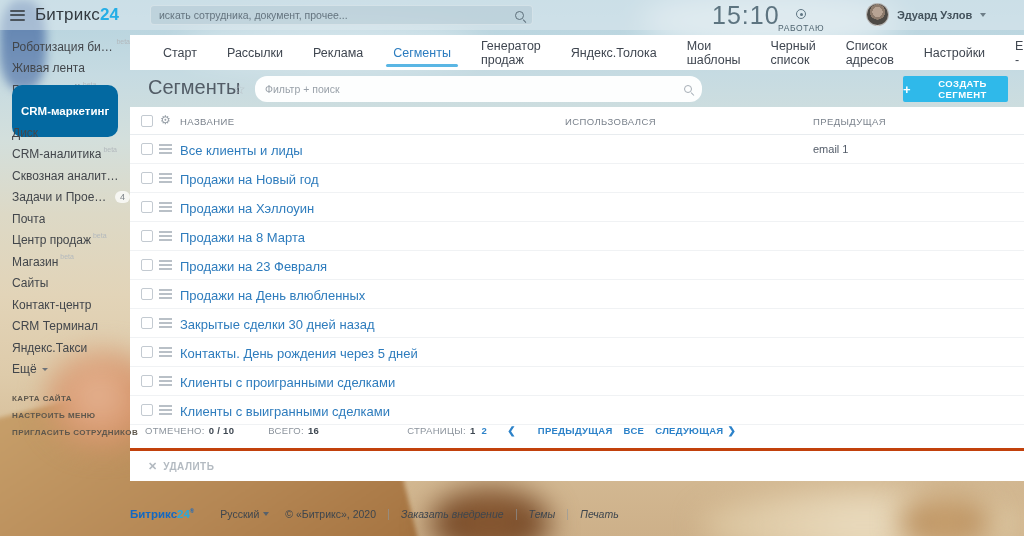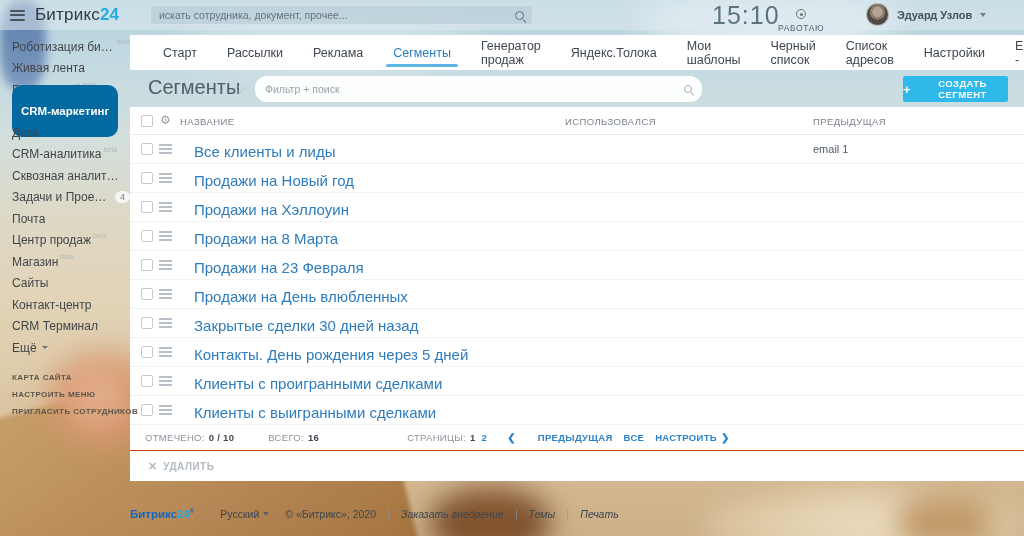--- a/index.html
+++ b/index.html
@@ -87,25 +87,25 @@
   .panel { background:#fff; width:894px; }
   .thead { height:28px; position:relative; border-bottom:1px solid #e8ecef; }
   .thead .col { position:absolute; top:9px; font-size:9.5px; color:#7a828c; letter-spacing:.4px; }
   .cname { left:50px; } .cused { left:435px; } .crec { left:683px; }
   .cb { position:absolute; left:11px; top:8px; width:12px; height:12px; border:1px solid #c3cad1; border-radius:2px; background:#fff; cursor:pointer; }
   .gear { position:absolute; left:30px; top:7px; font-size:12px; color:#98a0a8; cursor:pointer; line-height:1; }
   .rows .trow { height:29px; position:relative; border-bottom:1px solid #f0f2f4; }
   .trow .cb { top:8px; }
   .hbg { position:absolute; left:29px; top:9px; width:13px; height:10px; display:flex; flex-direction:column; justify-content:space-between; cursor:pointer; }
   .hbg i { height:1.6px; background:#b9c0c7; }
-  .rlink { position:absolute; left:64px; top:8px; font-size:15px; color:#2e7cbd; text-decoration:none; cursor:pointer;text-align:center; }
+  .rlink { position:absolute; left:50px; top:8px; font-size:13px; color:#2e7cbd; text-decoration:none; cursor:pointer;text-align:center; }
   .rrec { position:absolute; left:683px; top:8px; font-size:11px; color:#535c69; }
   .rrec:empty { display:none; }
 
-  .tfoot { height:26px; border-bottom:1px solid #c2410c; display:flex; align-items:center; padding-left:15px;
+  .tfoot { height:26px; border-bottom:3px solid #c2410c; display:flex; align-items:flex-start; padding-left:15px;
            font-size:9.5px; letter-spacing:.3px; }
   .tfoot .glabel { color:#8b939c; }
   .tfoot .gval { color:#3f4852; font-weight:700; margin-left:4px; }
   .tfoot .blue { color:#2c82c9; font-weight:700; cursor:pointer; }
   .pg2 { margin-left:6px; }
   .sp34 { margin-left:34px; } .sp88 { margin-left:88px; } .sp20 { margin-left:20px; } .sp16 { margin-left:11px; }
   .chev { font-size:10px; }
 
   .delrow { height:30px; display:flex; align-items:center; padding-left:18px; gap:6px; cursor:pointer; }
   .delx { color:#b3bac1; font-size:11px; font-weight:700; }
@@ -235,20 +235,24 @@
       <div class="item">
         <span class="lbl">Контакт-центр</span>
 
       </div>
 
       <div class="item">
         <span class="lbl">CRM Терминал</span>
 
       </div>
 
+      <div class="item">
+        <span class="lbl">Яндекс.Такси</span>
+
+      </div>
 
       <div class="item">
         <span class="lbl">Ещё</span>
 
         <span class="scaret show"></span>
       </div>
     </div>
   <div class="sfoot">
 
       <div>КАРТА САЙТА</div>
@@ -445,21 +449,21 @@
       <span class="glabel">ОТМЕЧЕНО:</span>
       <span class="gval">0 / 10</span>
       <span class="glabel sp34">ВСЕГО:</span>
       <span class="gval">16</span>
       <span class="glabel sp88">СТРАНИЦЫ:</span>
       <span class="gval">1</span>
       <span class="blue pg2">2</span>
       <span class="blue chev sp20">❮</span>
       <span class="blue" style="margin-left:22px">ПРЕДЫДУЩАЯ</span>
       <span class="blue sp16">ВСЕ</span>
-      <span class="blue sp16">НАСТРОИТЬ</span>
+      <span class="blue sp16">СЛЕДУЮЩАЯ</span>
       <span class="blue chev" style="margin-left:4px">❯</span>
     </div>
     <div class="delrow">
       <span class="delx">✕</span>
       <span class="dellbl">УДАЛИТЬ</span>
     </div>
   </div>
 </div>
 
 <div class="pfooter">

